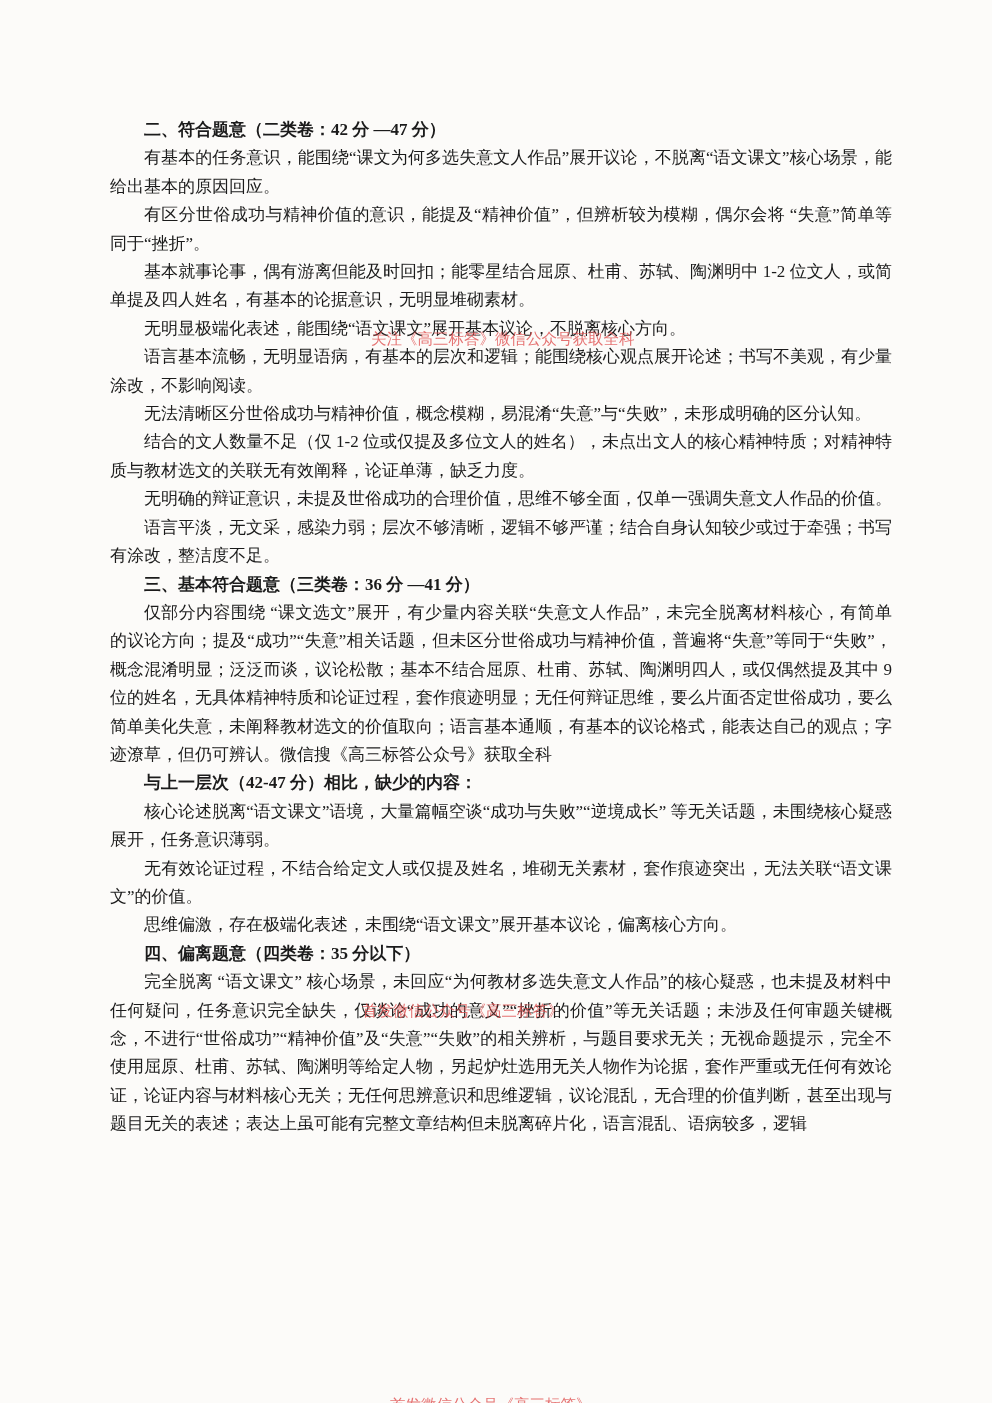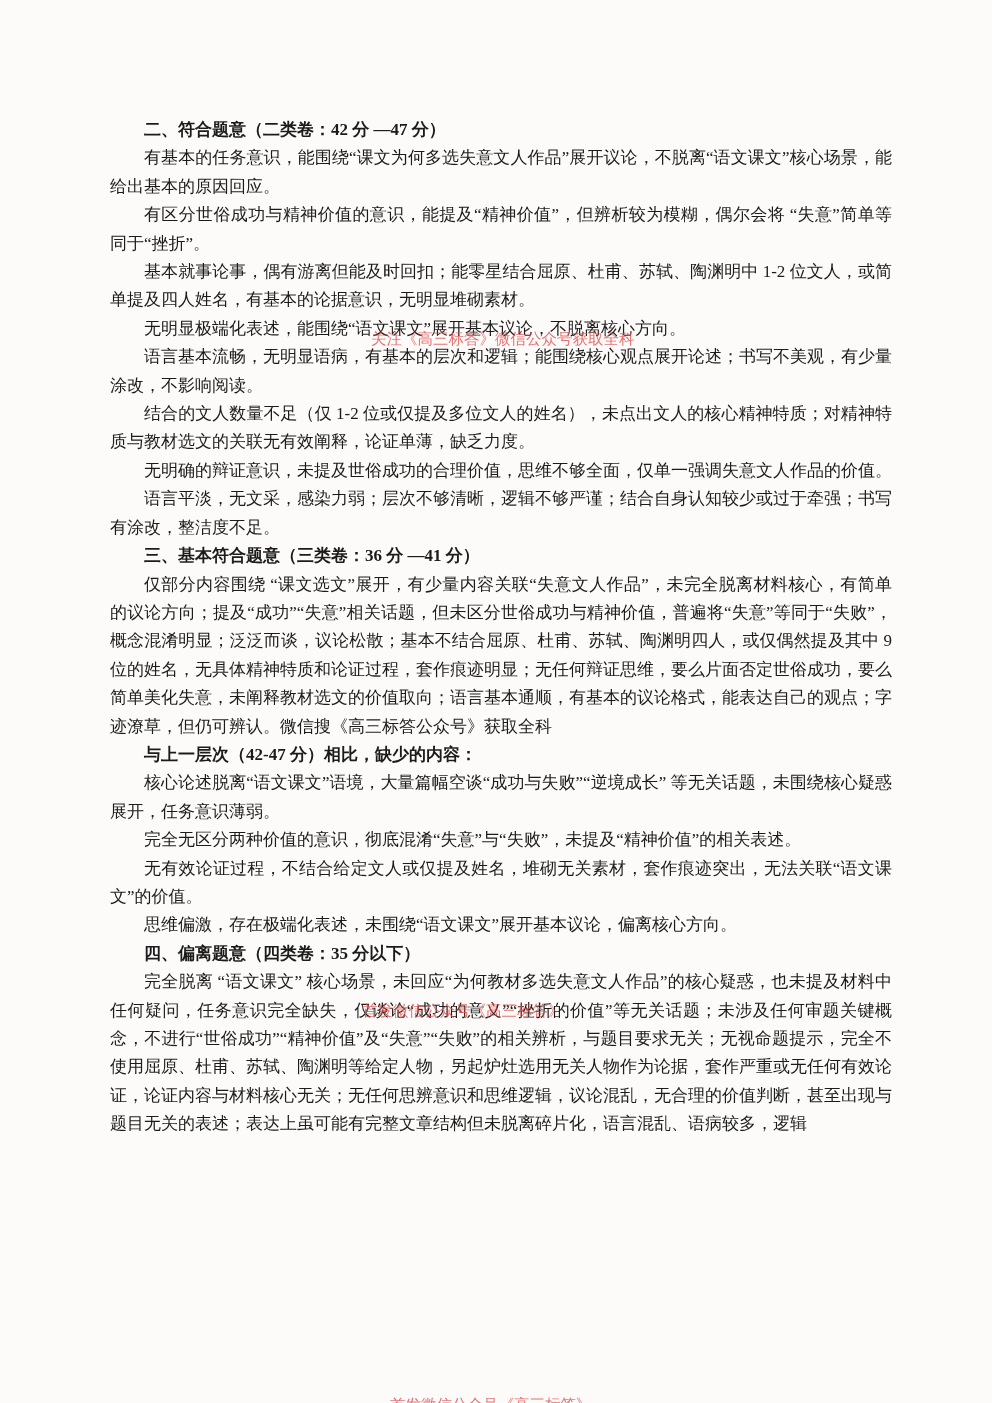--- a/index.html
+++ b/index.html
@@ -33,28 +33,28 @@
 
 <div class="page">
 
   <div class="content">
     <p class="heading">二、符合题意（二类卷：42 分 —47 分）</p>
     <p class="para">有基本的任务意识，能围绕“课文为何多选失意文人作品”展开议论，不脱离“语文课文”核心场景，能给出基本的原因回应。</p>
     <p class="para">有区分世俗成功与精神价值的意识，能提及“精神价值”，但辨析较为模糊，偶尔会将 “失意”简单等同于“挫折”。</p>
     <p class="para">基本就事论事，偶有游离但能及时回扣；能零星结合屈原、杜甫、苏轼、陶渊明中 1-2 位文人，或简单提及四人姓名，有基本的论据意识，无明显堆砌素材。</p>
     <p class="para">无明显极端化表述，能围绕“语文课文”展开基本议论，不脱离核心方向。</p>
     <p class="para">语言基本流畅，无明显语病，有基本的层次和逻辑；能围绕核心观点展开论述；书写不美观，有少量涂改，不影响阅读。</p>
+    <p class="para">无法清晰区分世俗成功与精神价值，概念模糊，易混淆“失意”与“失败”，未形成明确的区分认知。</p>
     <p class="para">结合的文人数量不足（仅 1-2 位或仅提及多位文人的姓名），未点出文人的核心精神特质；对精神特质与教材选文的关联无有效阐释，论证单薄，缺乏力度。</p>
     <p class="para">无明确的辩证意识，未提及世俗成功的合理价值，思维不够全面，仅单一强调失意文人作品的价值。</p>
     <p class="para">语言平淡，无文采，感染力弱；层次不够清晰，逻辑不够严谨；结合自身认知较少或过于牵强；书写有涂改，整洁度不足。</p>
     <p class="heading">三、基本符合题意（三类卷：36 分 —41 分）</p>
     <p class="para">仅部分内容围绕 “课文选文”展开，有少量内容关联“失意文人作品”，未完全脱离材料核心，有简单的议论方向；提及“成功”“失意”相关话题，但未区分世俗成功与精神价值，普遍将“失意”等同于“失败”，概念混淆明显；泛泛而谈，议论松散；基本不结合屈原、杜甫、苏轼、陶渊明四人，或仅偶然提及其中 9 位的姓名，无具体精神特质和论证过程，套作痕迹明显；无任何辩证思维，要么片面否定世俗成功，要么简单美化失意，未阐释教材选文的价值取向；语言基本通顺，有基本的议论格式，能表达自己的观点；字迹潦草，但仍可辨认。微信搜《高三标答公众号》获取全科</p>
     <p class="heading">与上一层次（42-47 分）相比，缺少的内容：</p>
     <p class="para">核心论述脱离“语文课文”语境，大量篇幅空谈“成功与失败”“逆境成长” 等无关话题，未围绕核心疑惑展开，任务意识薄弱。</p>
-    <p class="para">完全无区分两种价值的意识，彻底混淆“失意”与“失败”，未提及“精神价值”的相关表述。</p>
     <p class="para">无有效论证过程，不结合给定文人或仅提及姓名，堆砌无关素材，套作痕迹突出，无法关联“语文课文”的价值。</p>
     <p class="para">思维偏激，存在极端化表述，未围绕“语文课文”展开基本议论，偏离核心方向。</p>
     <p class="heading">四、偏离题意（四类卷：35 分以下）</p>
     <p class="para">完全脱离 “语文课文” 核心场景，未回应“为何教材多选失意文人作品”的核心疑惑，也未提及材料中任何疑问，任务意识完全缺失，仅谈论“成功的意义”“挫折的价值”等无关话题；未涉及任何审题关键概念，不进行“世俗成功”“精神价值”及“失意”“失败”的相关辨析，与题目要求无关；无视命题提示，完全不使用屈原、杜甫、苏轼、陶渊明等给定人物，另起炉灶选用无关人物作为论据，套作严重或无任何有效论证，论证内容与材料核心无关；无任何思辨意识和思维逻辑，议论混乱，无合理的价值判断，甚至出现与题目无关的表述；表达上虽可能有完整文章结构但未脱离碎片化，语言混乱、语病较多，逻辑</p>
   </div>
 
   <div class="watermark" style="left:352px;top:330px;margin-left:19px;">关注《高三标答》微信公众号获取全科</div>
   <div class="watermark" style="left:362px;top:1002px;">首发微信公众号《高三标答》</div>
   <div class="watermark" style="left:390px;top:1396px;">首发微信公众号《高三标答》</div>
 

